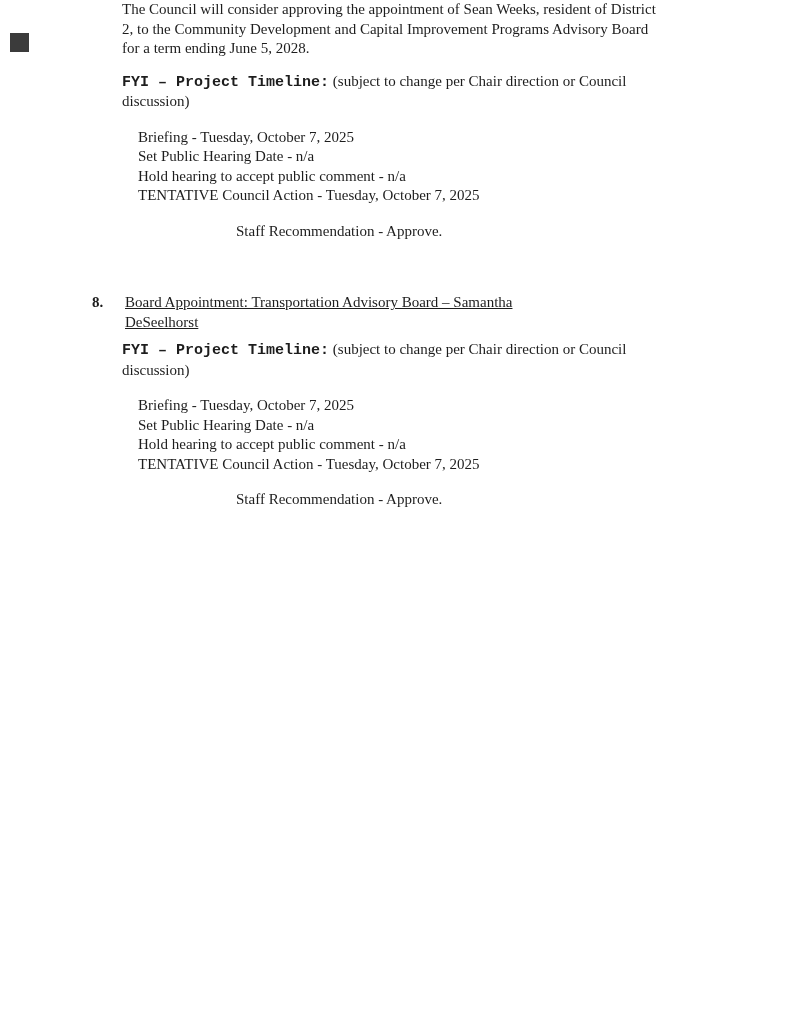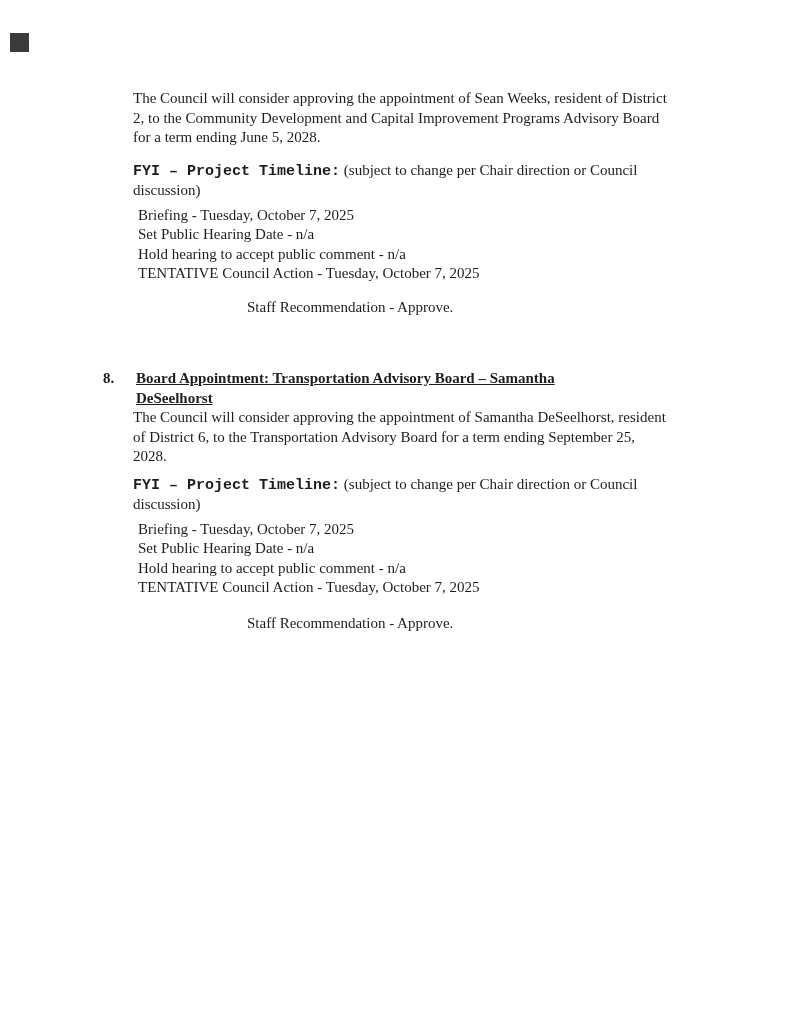--- a/index.html
+++ b/index.html
@@ -20,61 +20,60 @@
   .artifact-mark {
     position: absolute;
     left: 10px;
     top: 33px;
     width: 19px;
     height: 19px;
     background: #3b3b3b;
   }
   .content {
     position: absolute;
-    left: 133px;
+    left: 122px;
     top: 0;
     width: 575px;
-    padding-top: 89px;
   }
   .lines {
     white-space: pre-line;
   }
   .para {
     margin: 0;
   }
   .fyi-block {
     margin-top: 13px;
   }
   .fyi-label {
     font-weight: bold;
     font-family: Liberation Mono, monospace;
   }
   .timeline {
-    margin: 5px;
+    margin: 16px;
   }
   .staff-rec {
     margin-top: 14px;
     margin-left: 114px;
   }
   .staff-rec-2 {
     margin-top: 16px;
     margin-left: 114px;
   }
   .item-section {
     position: relative;
     margin-top: 52px;
   }
   .item-number {
     position: absolute;
     left: -30px;
     top: 0;
     font-weight: bold;
   }
   .item-title {
-    font-weight: bold;
+    font-weight: normal;
     text-decoration: underline;
     padding-left: 3px;
   }
   .fyi-block-2 {
     margin-top: 8px;
   }
 </style>
 </head>
 <body>
 
@@ -93,23 +92,20 @@
 Set Public Hearing Date - n/a
 Hold hearing to accept public comment - n/a
 TENTATIVE Council Action - Tuesday, October 7, 2025</div>
 
   <div class="staff-rec">Staff Recommendation - Approve.</div>
 
   <div class="item-section">
     <span class="item-number">8.</span>
     <div class="item-title lines">Board Appointment: Transportation Advisory Board – Samantha
 DeSeelhorst</div>
-    <p class="para lines">The Council will consider approving the appointment of Samantha DeSeelhorst, resident
-of District 6, to the Transportation Advisory Board for a term ending September 25,
-2028.</p>
   </div>
 
   <div class="fyi-block-2"><span class="fyi-label">FYI – Project Timeline:</span> <span class="lines">(subject to change per Chair direction or Council
 discussion)</span></div>
 
   <div class="timeline lines">Briefing - Tuesday, October 7, 2025
 Set Public Hearing Date - n/a
 Hold hearing to accept public comment - n/a
 TENTATIVE Council Action - Tuesday, October 7, 2025</div>
 

